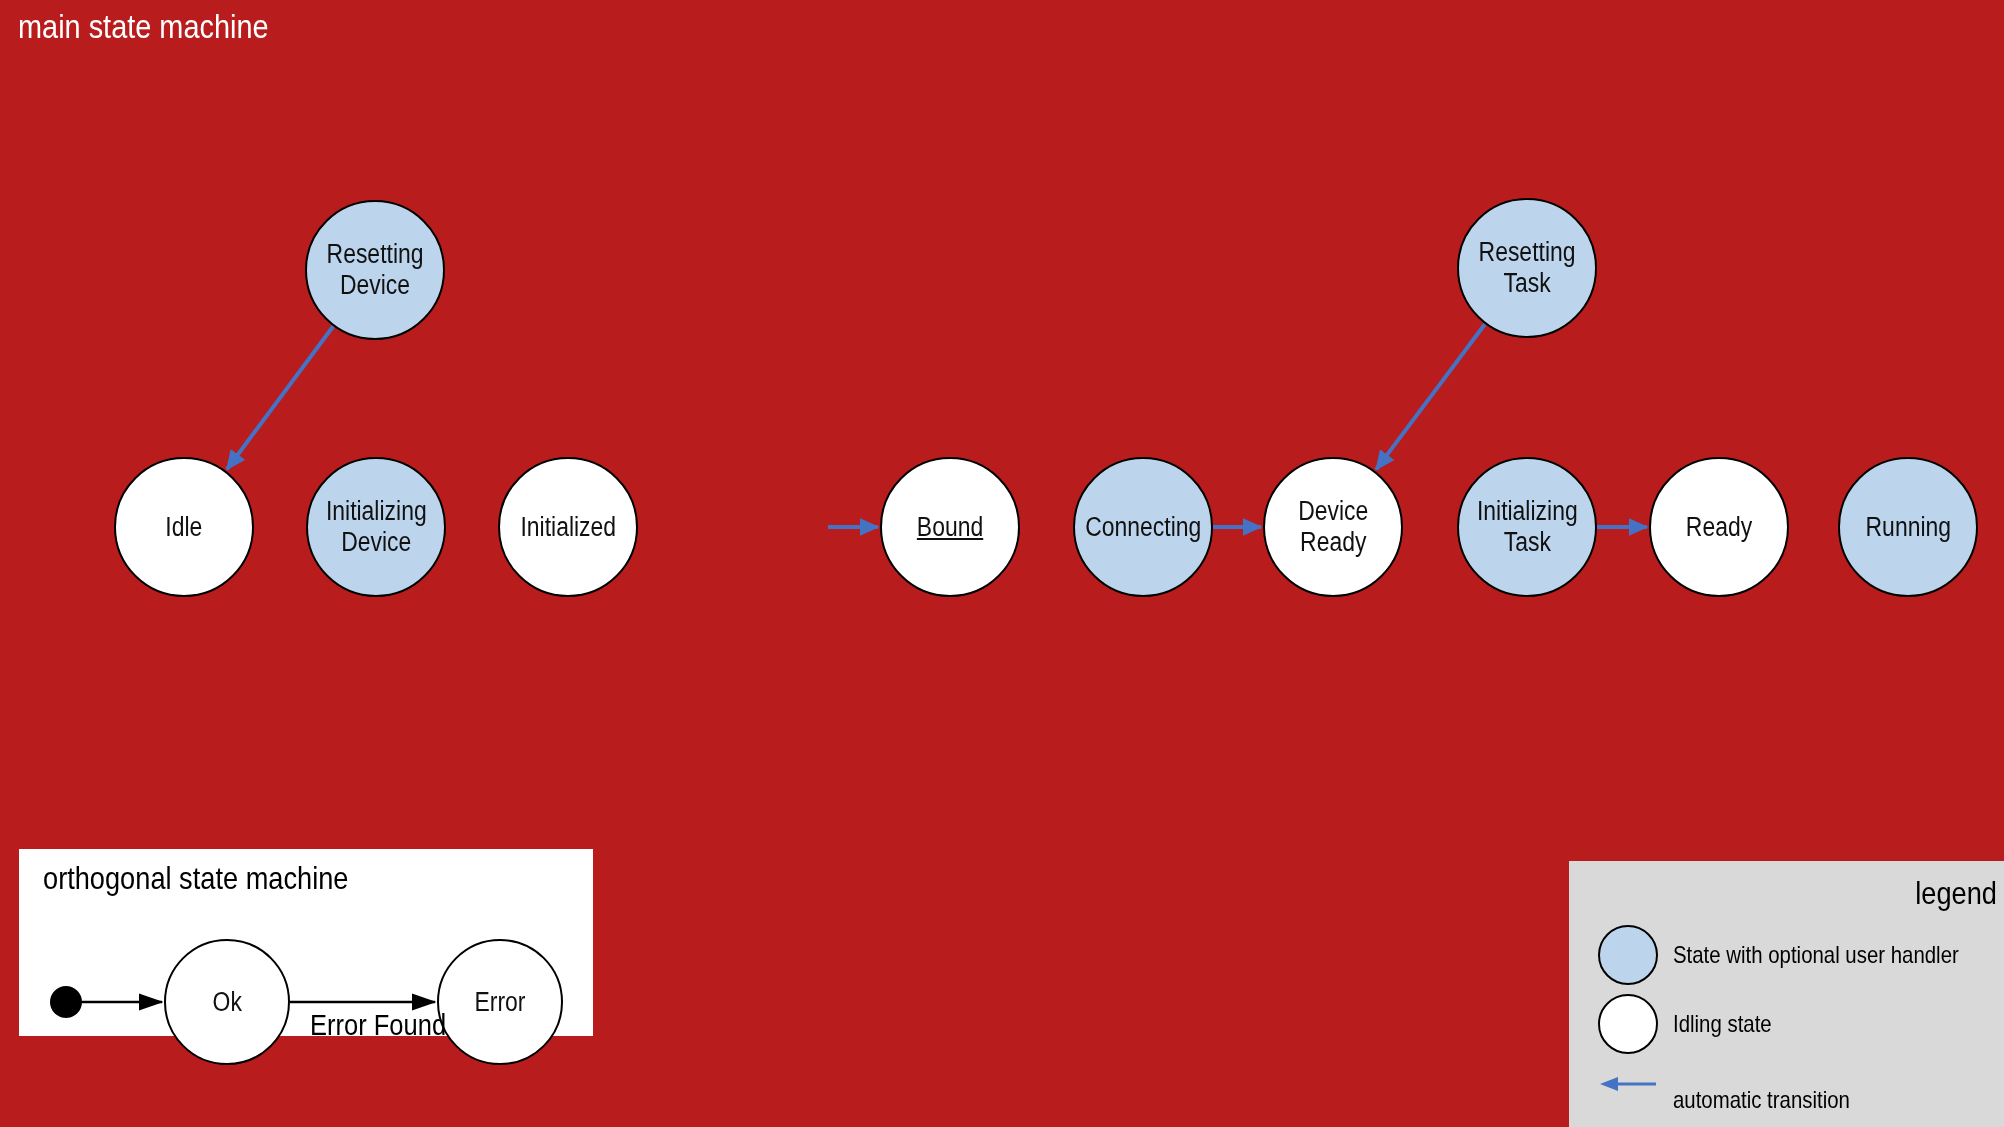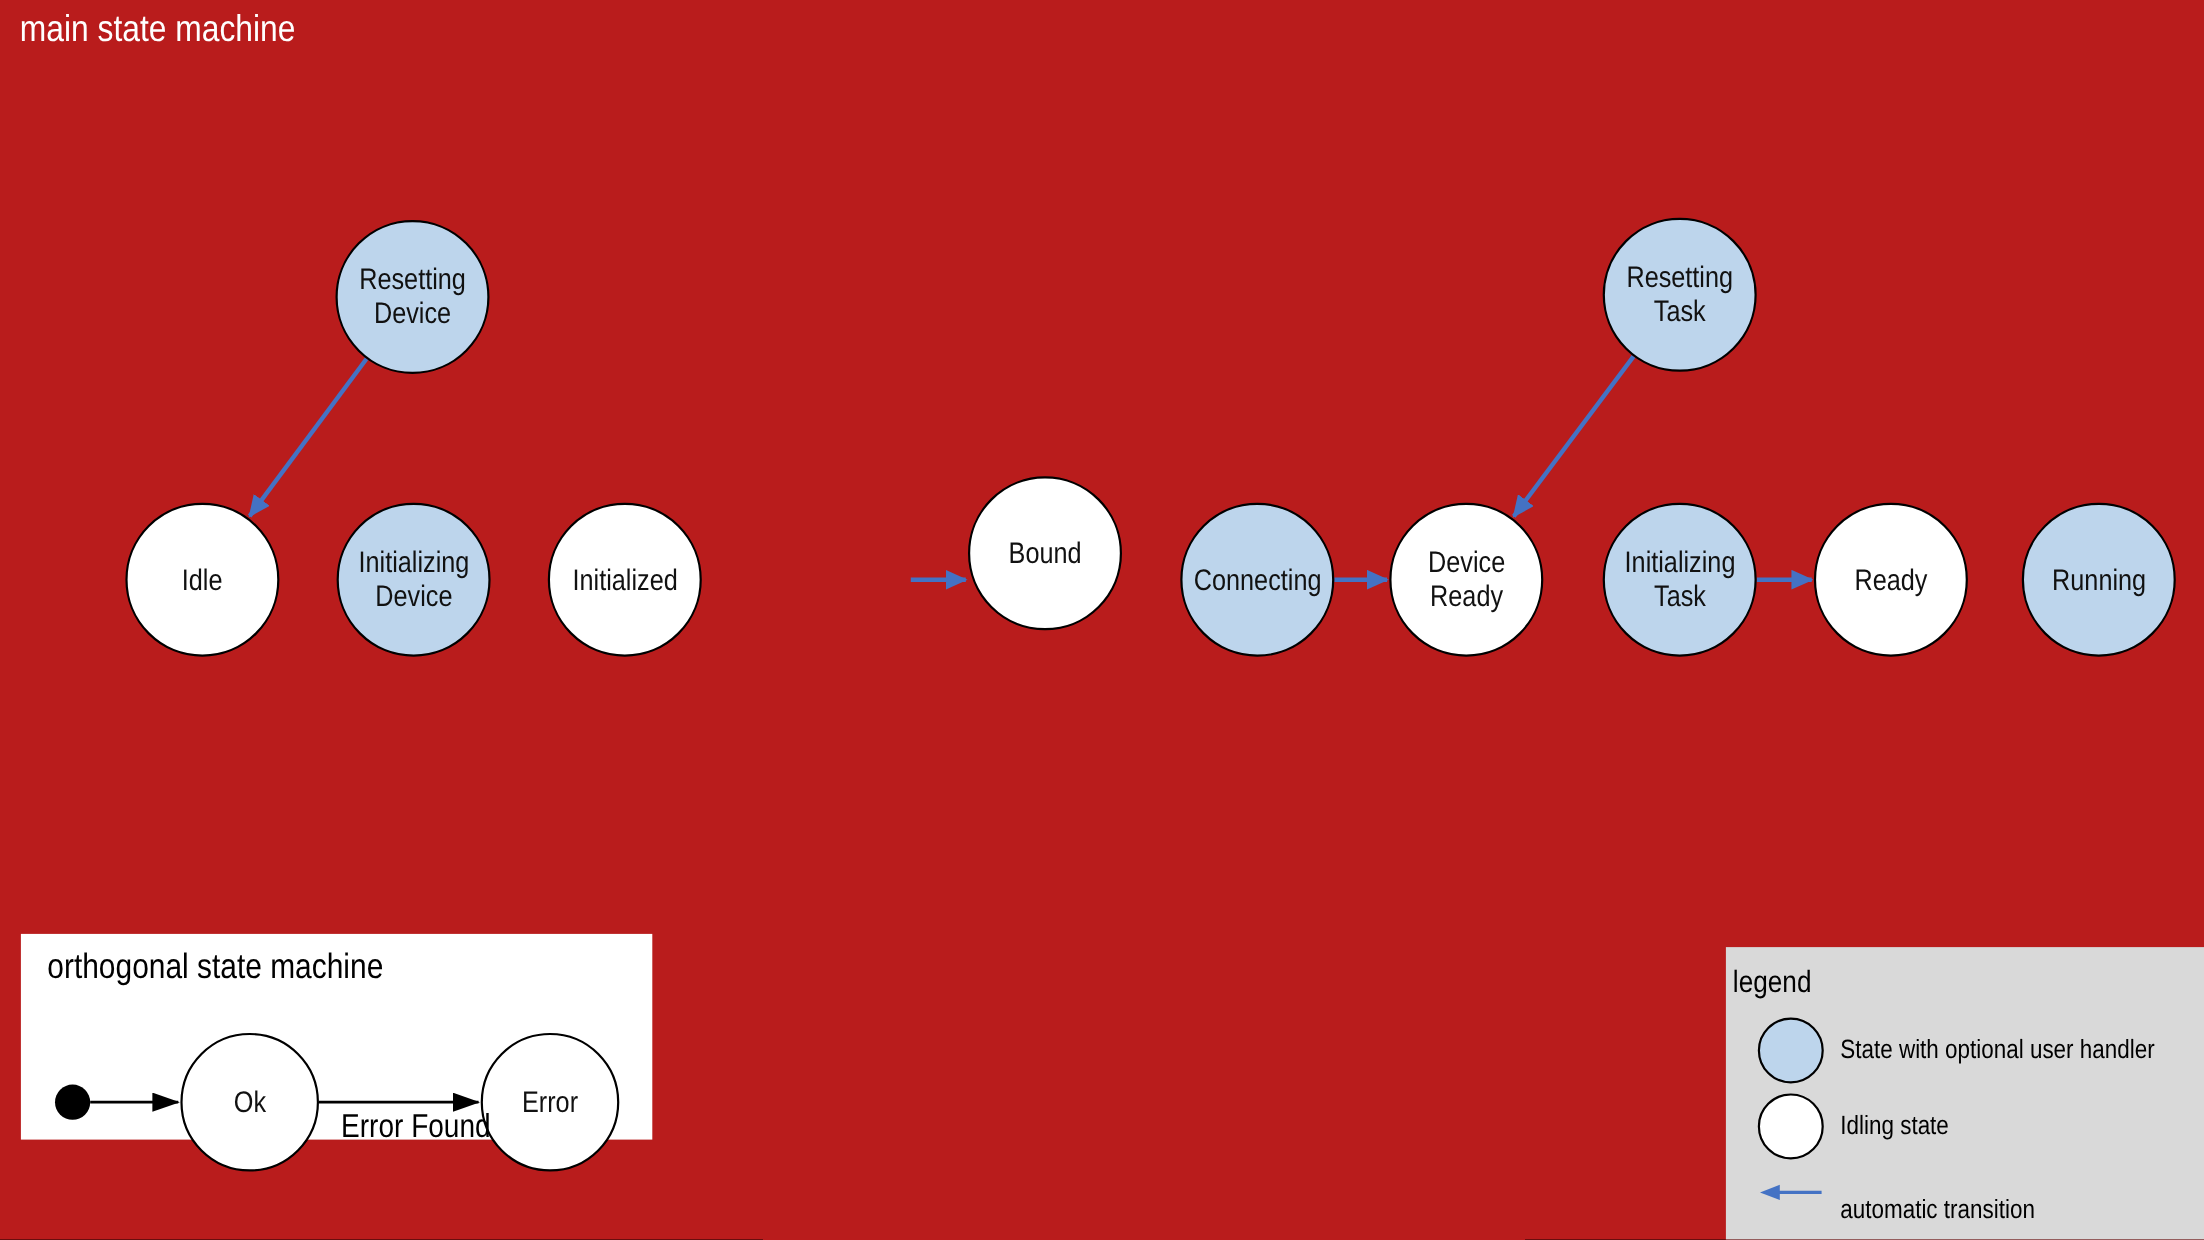--- a/index.html
+++ b/index.html
@@ -27,21 +27,21 @@
 
   #edges{position:absolute;left:0;top:0;z-index:2;pointer-events:none;}
   .edge-blue{stroke:#4472C4;stroke-width:4;}
   .edge-black{stroke:#000000;stroke-width:2.5;}
 
   .ortho-box{position:absolute;left:19px;top:849px;width:574px;height:187px;background:#ffffff;z-index:1;}
   .ortho-title{position:absolute;left:24px;top:10px;color:#000000;font-size:32px;line-height:38px;}
   .edge-label{position:absolute;left:268px;top:1008px;width:190px;text-align:right;color:#000000;font-size:30px;line-height:34px;z-index:4;}
 
   .legend-panel{position:absolute;left:1569px;top:861px;width:435px;height:266px;background:#D9D9D9;z-index:1;}
-  .legend-title{position:absolute;left:0;top:14px;width:100%;text-align:left;color:#000000;font-size:28px;line-height:36px;}
+  .legend-title{position:absolute;left:0;top:14px;width:100%;text-align:right;color:#000000;font-size:32px;line-height:36px;}
   .swatch{position:absolute;box-sizing:border-box;width:60px;height:60px;border-radius:50%;border:2.5px solid #000000;}
   .swatch-handler{left:29px;top:64px;background:#BDD5EC;}
   .swatch-idle{left:29px;top:133px;background:#ffffff;}
   .legend-arrow-swatch{position:absolute;left:23px;top:211px;}
   .legend-label{position:absolute;left:104px;color:#000000;font-size:24px;line-height:26px;white-space:nowrap;}
   .legend-label-1{top:81px;}
   .legend-label-2{top:150px;}
   .legend-label-3{top:226px;}
 </style>
 </head>
@@ -108,21 +108,21 @@
     <div class="state-node fill-idle" style="left: 114px; top: 457px; width: 140px; height: 140px;">
       <span class="cond node-label">Idle</span>
     </div>
     <div class="state-node fill-handler" style="left: 306px; top: 457px; width: 140px; height: 140px;">
       <span class="cond node-label">Initializing
 Device</span>
     </div>
     <div class="state-node fill-idle" style="left: 498px; top: 457px; width: 140px; height: 140px;">
       <span class="cond node-label">Initialized</span>
     </div>
-    <div class="state-node fill-idle" style="left: 880px; top: 433px; width: 140px; height: 140px;">
+    <div class="state-node fill-idle" style="left: 880px; top: 457px; width: 140px; height: 140px; text-decoration: underline;">
       <span class="cond node-label">Bound</span>
     </div>
     <div class="state-node fill-handler" style="left: 1073px; top: 457px; width: 140px; height: 140px;">
       <span class="cond node-label">Connecting</span>
     </div>
     <div class="state-node fill-idle" style="left: 1263px; top: 457px; width: 140px; height: 140px;">
       <span class="cond node-label">Device
 Ready</span>
     </div>
     <div class="state-node fill-handler" style="left: 1457px; top: 457px; width: 140px; height: 140px;">

